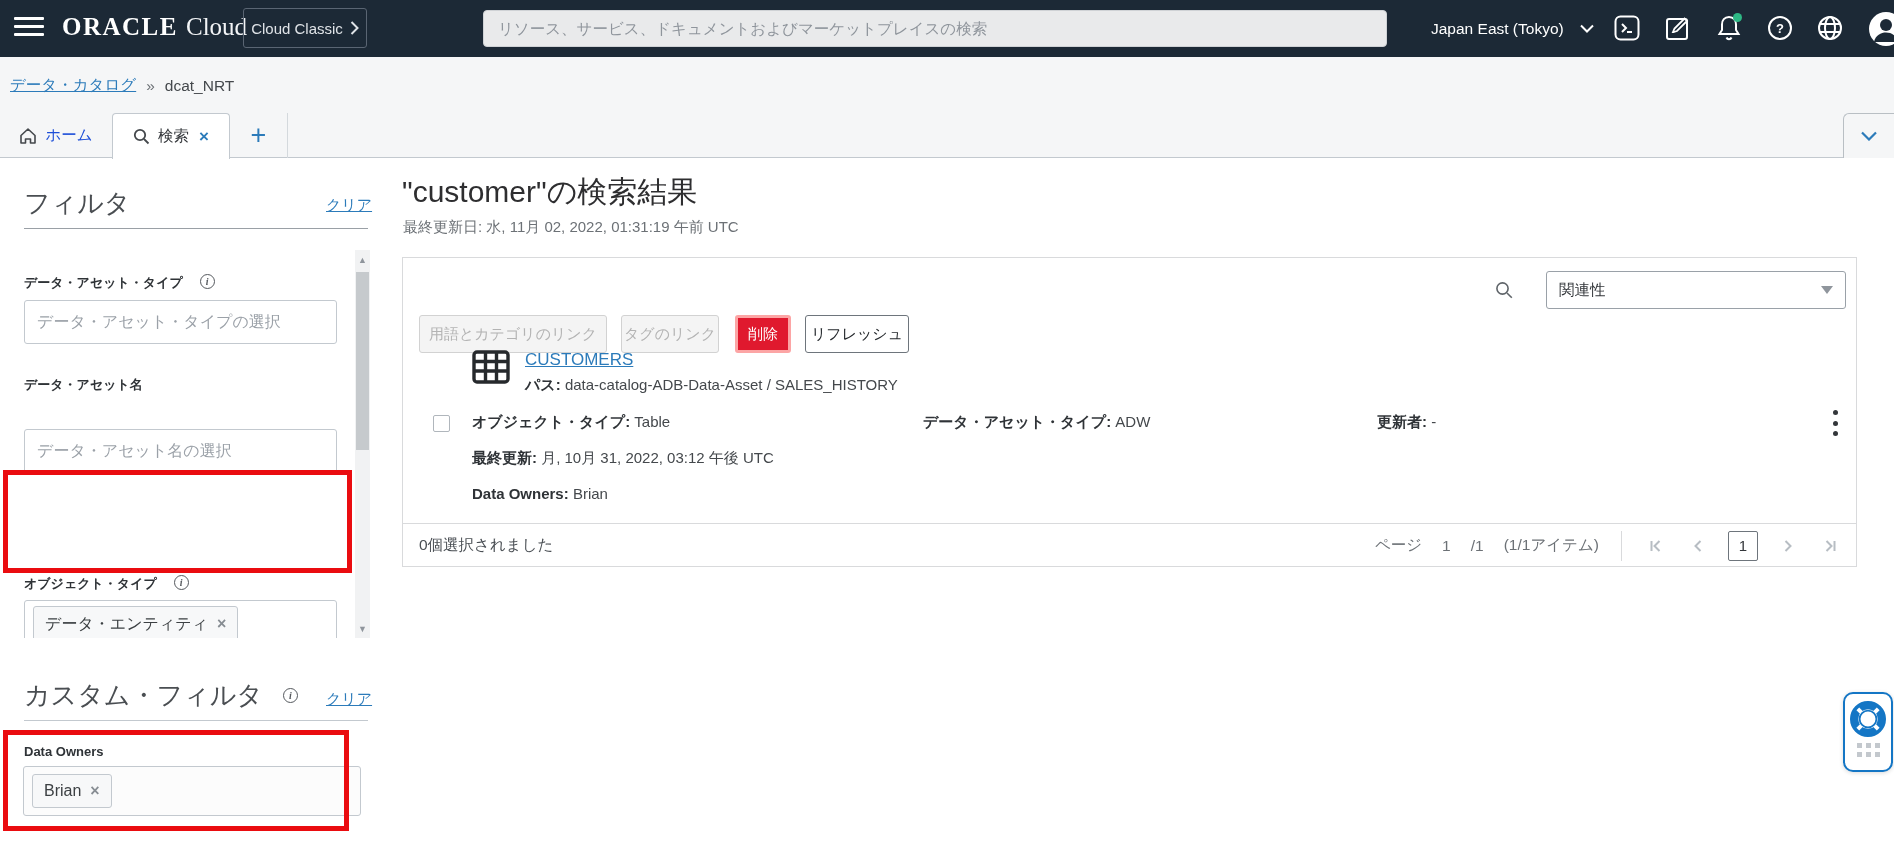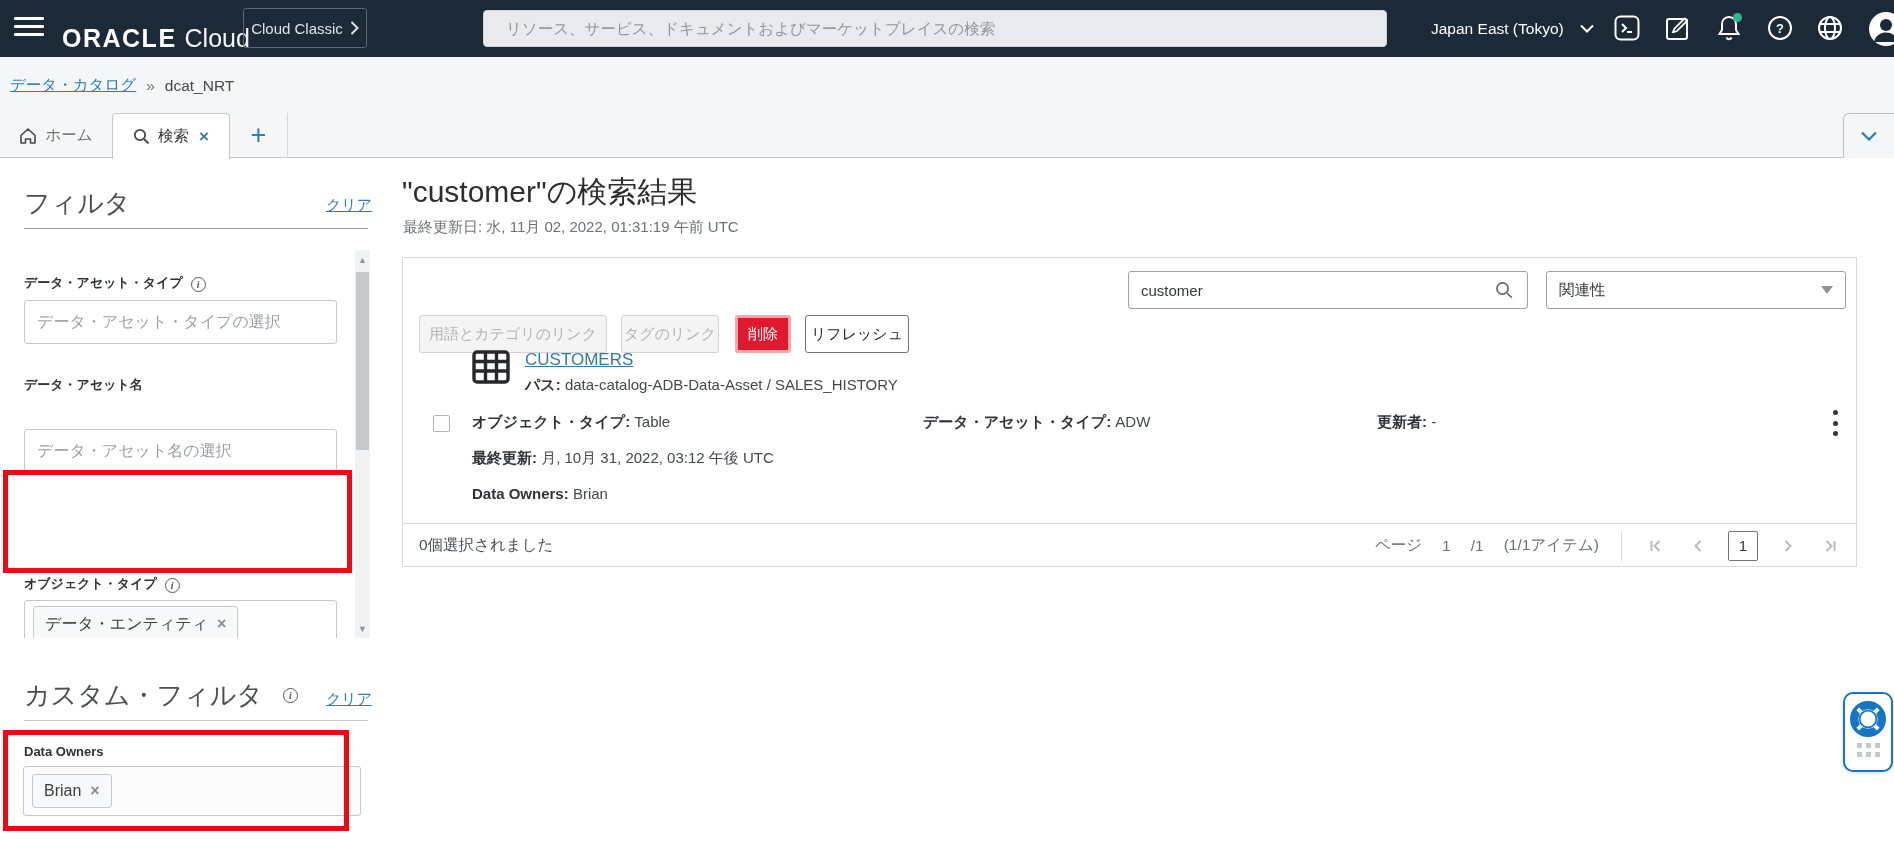--- a/index.html
+++ b/index.html
@@ -4,29 +4,29 @@
 <style>
   * { margin:0; padding:0; box-sizing:border-box; }
   html,body { width:1894px; height:865px; }
   body { font-family:"Liberation Sans","DejaVu Sans",sans-serif; background:#fff; }
   #app { position:relative; width:1894px; height:865px; overflow:hidden; background:#fff; }
 
   
   .hdr { position:absolute; left:0; top:0; width:1894px; height:57px; background:#1c2936; }
   .hamb { position:absolute; left:14px; top:17px; width:30px; height:22px; cursor:pointer; }
   .hamb span { display:block; height:3px; background:#fff; margin-bottom:5px; border-radius:1px; }
-  .brand { position:absolute; left:62px; top:24px; color:#fff; font-size:25px; white-space:nowrap; }
+  .brand { position:absolute; left:62px; top:13px; color:#fff; font-size:25px; white-space:nowrap;font-family:Liberation Serif, serif; }
   .brand .b1 { font-weight:bold; letter-spacing:1.5px; }
   .brand .b2 { font-weight:300; margin-left:8px; color:#f2f4f6; }
   .classic { position:absolute; left:243px; top:8px; height:40px; width:124px; background:transparent;
     border:1px solid #5a6573; border-radius:3px; color:#dfe3e7; font-size:15px;
     display:flex; align-items:center; justify-content:center; gap:7px; cursor:pointer;
     font-family:inherit;text-align:right; }
   .hdr-search { position:absolute; left:483px; top:10px; width:904px; height:37px; background:#e9eaeb;
-    border:1px solid #cfd2d5; border-radius:4px; padding:0 22px; font-size:15.5px; color:#33363a;
+    border:1px solid #cfd2d5; border-radius:4px; padding:0 14px; font-size:15.5px; color:#33363a;
     font-family:inherit; }
   .hdr-search::placeholder { color:#8f959c; opacity:1; }
   .region { position:absolute; left:1431px; top:0; height:57px; display:flex; align-items:center; gap:16px;
     color:#fff; font-size:15.5px; cursor:pointer; }
   .hicon { position:absolute; top:14px; width:28px; height:28px; display:flex; align-items:center;
     justify-content:center; color:#fff; cursor:pointer; }
   .bell-wrap { position:relative; }
   .bell-dot { position:absolute; right:1px; top:-1px; width:9px; height:9px; border-radius:50%; background:#2eb885; }
   .avatar-crop { position:absolute; left:1868px; top:11px; width:26px; height:36px; overflow:hidden; }
 
@@ -35,36 +35,36 @@
   .crumbbar .inner { position:absolute; left:10px; top:18px; display:flex; align-items:center; gap:10px; font-size:15.5px; }
   .crumb-link { color:#2c7bba; text-decoration:underline; cursor:pointer; }
   .crumb-sep { color:#6c7176; }
   .crumb-cur { color:#44484c; }
 
   
   .tabbar { position:absolute; left:0; top:113px; width:1894px; height:45px; background:#f5f6f7;
     border-bottom:1px solid #c3c9cf; }
   .tab { position:absolute; top:0; height:45px; display:flex; align-items:center; justify-content:center;
     gap:8px; font-size:15.5px; cursor:pointer; }
-  .tab-home { left:0; width:112px; color:#737373; }
+  .tab-home { left:0; width:112px; color:#1d4ed8; }
   .tab-active { left:112px; width:118px; background:#fff; border:1px solid #c3c9cf; border-bottom:none;
     height:46px; border-radius:4px 4px 0 0; color:#33363a; z-index:2; }
   .tab-close { color:#2c7bba; font-weight:bold; font-size:17px; margin-left:2px; cursor:pointer; }
   .tab-plus { left:230px; width:58px; color:#2c7bba; font-size:27px; font-weight:400; border-right:1px solid #d4d9dd; }
   .tab-overflow { position:absolute; right:0; top:0; width:51px; height:45px; border-left:1px solid #b9bfc4;
     border-top:1px solid #b9bfc4; border-radius:6px 0 0 0; display:flex; align-items:center; justify-content:center;
     color:#2c7bba; cursor:pointer; background:#f5f6f7; }
 
   
   .sidebar { position:absolute; left:0; top:158px; width:392px; height:707px; background:#fff; }
   .sb-title { position:absolute; left:24px; top:28px; font-size:26px; color:#4a4e52; }
   .sb-clear { position:absolute; left:326px; top:38px; font-size:15px; color:#2c7bba; text-decoration:underline; cursor:pointer; }
   .sb-div { position:absolute; left:24px; top:70px; width:344px; height:0; border-top:1px solid #9aa0a6; }
   .sb-scroll { position:absolute; left:0; top:92px; width:392px; height:388px; overflow:hidden; }
-  .f-label { position:absolute; left:24px; font-size:13px; font-weight:bold; color:#2f3337; display:flex; align-items:flex-end; gap:8px; }
+  .f-label { position:absolute; left:24px; font-size:13px; font-weight:bold; color:#2f3337; display:flex; align-items:flex-start; gap:17px; }
   .info-i { display:inline-flex; width:15px; height:15px; border:1px solid #55595e; border-radius:50%;
     align-items:center; justify-content:center; font-size:10px; font-style:italic;
     font-family:"Liberation Serif","DejaVu Serif",serif; color:#55595e; font-weight:bold; }
   .f-input { position:absolute; left:24px; width:313px; height:44px; border:1px solid #c3c9cf; border-radius:3px;
     background:#fff; font-size:16px; color:#33363a; padding:0 12px; font-family:inherit; }
   .f-input::placeholder { color:#9ba1a8; opacity:1; }
   .chipbox { position:absolute; left:24px; width:313px; border:1px solid #c3c9cf; border-radius:3px;
     background:#fff; display:flex; align-items:center; padding:5px 8px; }
   .chip { display:inline-flex; align-items:center; gap:9px; border:1px solid #c3c9cf; border-radius:3px;
     background:#f7f8f9; padding:7px 11px; font-size:16px; color:#3c4043; white-space:nowrap; }
@@ -293,21 +293,20 @@
 
   <h1 class="main-title" style="font-weight:400;">"customer"の検索結果</h1>
   <div class="main-sub">最終更新日: 水, 11月 02, 2022, 01:31:19 午前 UTC</div>
 
   <section class="panel">
 
     <button class="btn btn-disabled" style="left:16px; width:188px;">用語とカテゴリのリンク</button>
     <button class="btn btn-disabled" style="left:218px; width:98px;">タグのリンク</button>
     <button class="btn btn-delete" style="left:332px; width:56px;">削除</button>
     <button class="btn btn-normal" style="left:402px; width:104px;">リフレッシュ</button>
-    <input class="tb-search" value="customer" style="">
     <span class="tb-search-icon">
       <svg width="18" height="18" viewBox="0 0 18 18">
           <circle cx="7.5" cy="7.5" r="5.6" stroke="#5f6469" stroke-width="1.6" fill="none"></circle>
           <path d="M12 12l4.8 4.8" stroke="#5f6469" stroke-width="1.6"></path>
         </svg>
     </span>
     <div class="tb-select">
       <span>関連性</span>
       <span class="tb-caret"></span>
     </div>

